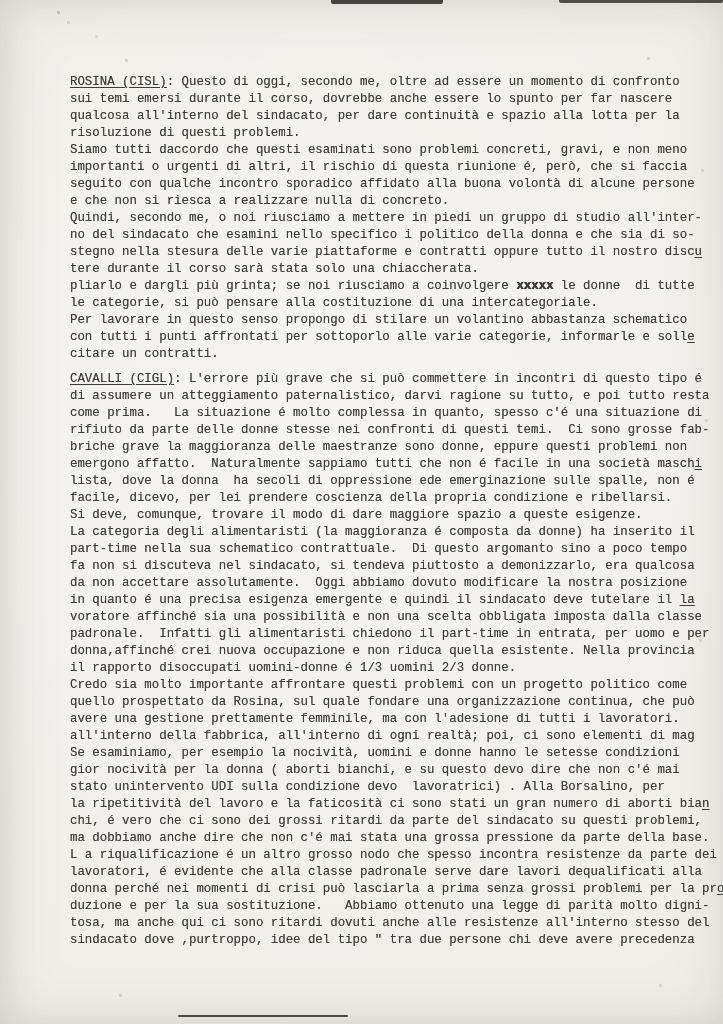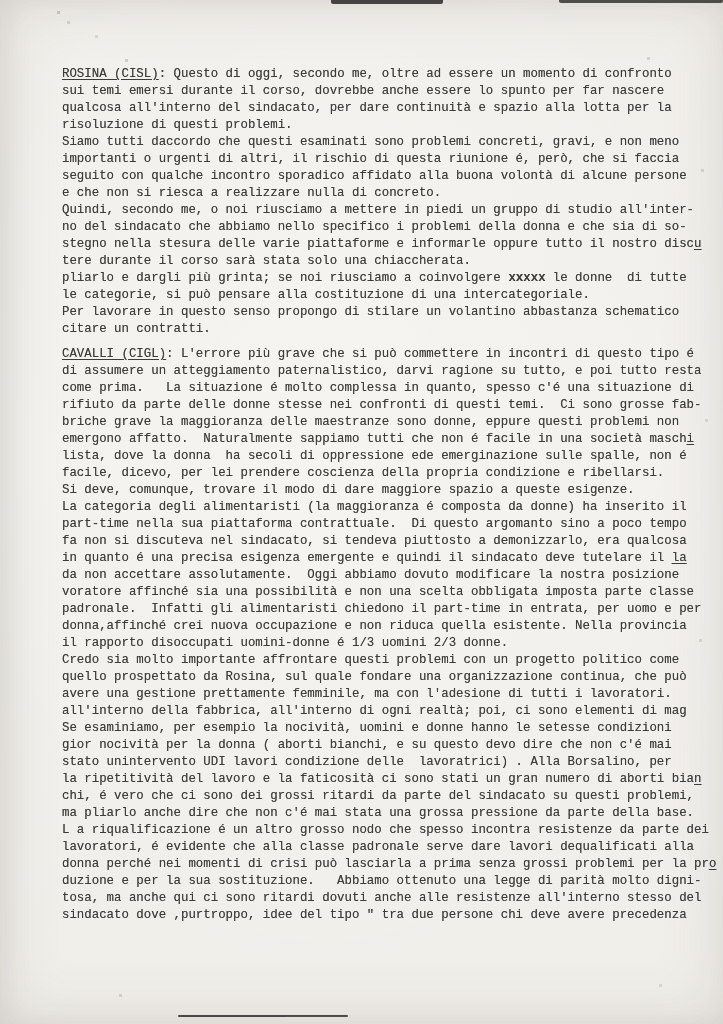--- a/index.html
+++ b/index.html
@@ -26,29 +26,29 @@
   .transcript {
     position: absolute;
     left: 62px;
     top: 66px;
     width: 660px;
     color: #3d3c39;
     font-size: 12.4px;
     line-height: 17px;
     text-shadow: 0 0 0.5px rgba(55,54,50,0.55);
   }
-  .paragraph { margin: 0; }
+  .paragraph { margin: 8px; }
   .paragraph + .paragraph { margin-top: 8px; }
   .line {
     white-space: pre;
     height: 17px;
   }
   .u { text-decoration: underline; text-underline-offset: 2px; }
   .b {
-    font-weight: normal;
+    font-weight: bold;
     text-shadow: 0.6px 0 0 currentColor, 0 0 0.5px rgba(55,54,50,0.7);
   }
   .artifact { position: absolute; }
   .speckles {
     position: absolute;
     left: 0; top: 0; width: 1px; height: 1px;
     background: transparent;
     box-shadow:
       58px 12px 0 1px rgba(90,88,82,0.25),
       68px 22px 0 1px rgba(90,88,82,0.18),
@@ -72,57 +72,58 @@
     <div class="paragraph">
       <div class="line"><span class="u">ROSINA (CISL)</span><span>: Questo di oggi, secondo me, oltre ad essere un momento di confronto</span></div>
       <div class="line"><span>sui temi emersi durante il corso, dovrebbe anche essere lo spunto per far nascere</span></div>
       <div class="line"><span>qualcosa all'interno del sindacato, per dare continuità e spazio alla lotta per la</span></div>
       <div class="line"><span>risoluzione di questi problemi.</span></div>
       <div class="line"><span>Siamo tutti daccordo che questi esaminati sono problemi concreti, gravi, e non meno</span></div>
       <div class="line"><span>importanti o urgenti di altri, il rischio di questa riunione é, però, che si faccia</span></div>
       <div class="line"><span>seguito con qualche incontro sporadico affidato alla buona volontà di alcune persone</span></div>
       <div class="line"><span>e che non si riesca a realizzare nulla di concreto.</span></div>
       <div class="line"><span>Quindi, secondo me, o noi riusciamo a mettere in piedi un gruppo di studio all'inter-</span></div>
-      <div class="line"><span>no del sindacato che abbiamo nello specifico i problemi della donna e che sia di so-</span></div>
-      <div class="line"><span>stegno nella stesura delle varie piattaforme e informarle oppure tutto il nostro disc</span><span class="u">u</span></div>
+      <div class="line"><span>no del sindacato che esamini nello specifico i politico della donna e che sia di so-</span></div>
+      <div class="line"><span>stegno nella stesura delle varie piattaforme e contratti oppure tutto il nostro disc</span><span class="u">u</span></div>
       <div class="line"><span>tere durante il corso sarà stata solo una chiaccherata.</span></div>
       <div class="line"><span>pliarlo e dargli più grinta; se noi riusciamo a coinvolgere </span><span class="b">xxxxx</span><span> le donne  di tutte</span></div>
       <div class="line"><span>le categorie, si può pensare alla costituzione di una intercategoriale.</span></div>
       <div class="line"><span>Per lavorare in questo senso propongo di stilare un volantino abbastanza schematico</span></div>
+      <div class="line"><span>con tutti i punti affrontati per sottoporlo alle varie categorie, informarle e soll</span><span class="u">e</span></div>
       <div class="line"><span>citare un contratti.</span></div>
     </div>
     <div class="paragraph">
       <div class="line"><span class="u">CAVALLI (CIGL)</span><span>: L'errore più grave che si può commettere in incontri di questo tipo é</span></div>
       <div class="line"><span>di assumere un atteggiamento paternalistico, darvi ragione su tutto, e poi tutto resta</span></div>
       <div class="line"><span>come prima.   La situazione é molto complessa in quanto, spesso c'é una situazione di</span></div>
       <div class="line"><span>rifiuto da parte delle donne stesse nei confronti di questi temi.  Ci sono grosse fab-</span></div>
       <div class="line"><span>briche grave la maggioranza delle maestranze sono donne, eppure questi problemi non</span></div>
       <div class="line"><span>emergono affatto.  Naturalmente sappiamo tutti che non é facile in una società masch</span><span class="u">i</span></div>
       <div class="line"><span>lista, dove la donna  ha secoli di oppressione ede emerginazione sulle spalle, non é</span></div>
       <div class="line"><span>facile, dicevo, per lei prendere coscienza della propria condizione e ribellarsi.</span></div>
       <div class="line"><span>Si deve, comunque, trovare il modo di dare maggiore spazio a queste esigenze.</span></div>
       <div class="line"><span>La categoria degli alimentaristi (la maggioranza é composta da donne) ha inserito il</span></div>
-      <div class="line"><span>part-time nella sua piattaforma contrattuale.  Di questo argomanto sino a poco tempo</span></div>
+      <div class="line"><span>part-time nella sua schematico contrattuale.  Di questo argomanto sino a poco tempo</span></div>
       <div class="line"><span>fa non si discuteva nel sindacato, si tendeva piuttosto a demonizzarlo, era qualcosa</span></div>
+      <div class="line"><span>da non accettare assolutamente.  Oggi abbiamo dovuto modificare la nostra posizione</span></div>
       <div class="line"><span>in quanto é una precisa esigenza emergente e quindi il sindacato deve tutelare il </span><span class="u">la</span></div>
-      <div class="line"><span>da non accettare assolutamente.  Oggi abbiamo dovuto modificare la nostra posizione</span></div>
-      <div class="line"><span>voratore affinché sia una possibilità e non una scelta obbligata imposta parte classe</span></div>
+      <div class="line"><span>voratore affinché sia una possibilità e non una scelta obbligata imposta dalla classe</span></div>
       <div class="line"><span>padronale.  Infatti gli alimentaristi chiedono il part-time in entrata, per uomo e per</span></div>
       <div class="line"><span>donna,affinché crei nuova occupazione e non riduca quella esistente. Nella provincia</span></div>
       <div class="line"><span>il rapporto disoccupati uomini-donne é 1/3 uomini 2/3 donne.</span></div>
       <div class="line"><span>Credo sia molto importante affrontare questi problemi con un progetto politico come</span></div>
       <div class="line"><span>quello prospettato da Rosina, sul quale fondare una organizzazione continua, che può</span></div>
       <div class="line"><span>avere una gestione prettamente femminile, ma con l'adesione di tutti i lavoratori.</span></div>
       <div class="line"><span>all'interno della fabbrica, all'interno di ogni realtà; poi, ci sono elementi di mag</span></div>
       <div class="line"><span>Se esaminiamo, per esempio la nocività, uomini e donne hanno le setesse condizioni</span></div>
       <div class="line"><span>gior nocività per la donna ( aborti bianchi, e su questo devo dire che non c'é mai</span></div>
-      <div class="line"><span>stato unintervento UDI lavori condizione delle  lavoratrici) . Alla Borsalino, per</span></div>
+      <div class="line"><span>stato unintervento UDI sulla condizione devo  lavoratrici) . Alla Borsalino, per</span></div>
       <div class="line"><span>la ripetitività del lavoro e la faticosità ci sono stati un gran numero di aborti bia</span><span class="u">n</span></div>
       <div class="line"><span>chi, é vero che ci sono dei grossi ritardi da parte del sindacato su questi problemi,</span></div>
-      <div class="line"><span>ma pliarlo anche dire che non c'é mai stata una grossa pressione da parte della base.</span></div>
+      <div class="line"><span>ma dobbiamo anche dire che non c'é mai stata una grossa pressione da parte della base.</span></div>
       <div class="line"><span>L a riqualificazione é un altro grosso nodo che spesso incontra resistenze da parte dei</span></div>
       <div class="line"><span>lavoratori, é evidente che alla classe padronale serve dare lavori dequalificati alla</span></div>
       <div class="line"><span>donna perché nei momenti di crisi può lasciarla a prima senza grossi problemi per la pr</span><span class="u">o</span></div>
       <div class="line"><span>duzione e per la sua sostituzione.   Abbiamo ottenuto una legge di parità molto digni-</span></div>
       <div class="line"><span>tosa, ma anche qui ci sono ritardi dovuti anche alle resistenze all'interno stesso del</span></div>
       <div class="line"><span>sindacato dove ,purtroppo, idee del tipo " tra due persone chi deve avere precedenza</span></div>
     </div>
   </div>
 
 <div class="artifact" style="left: 331px; top: 0px; width: 112px; height: 4px; background: rgba(40, 40, 38, 0.85); border-radius: 0px 0px 2px 2px;"></div>

